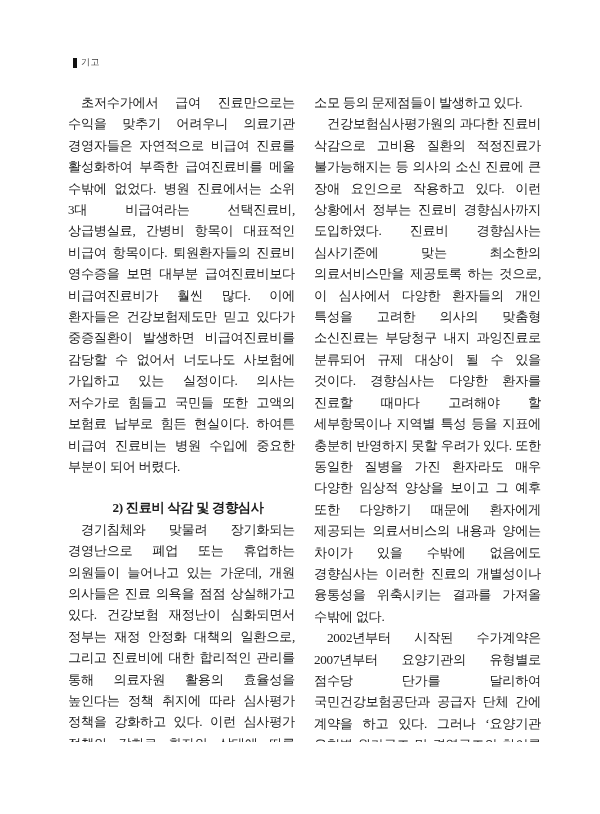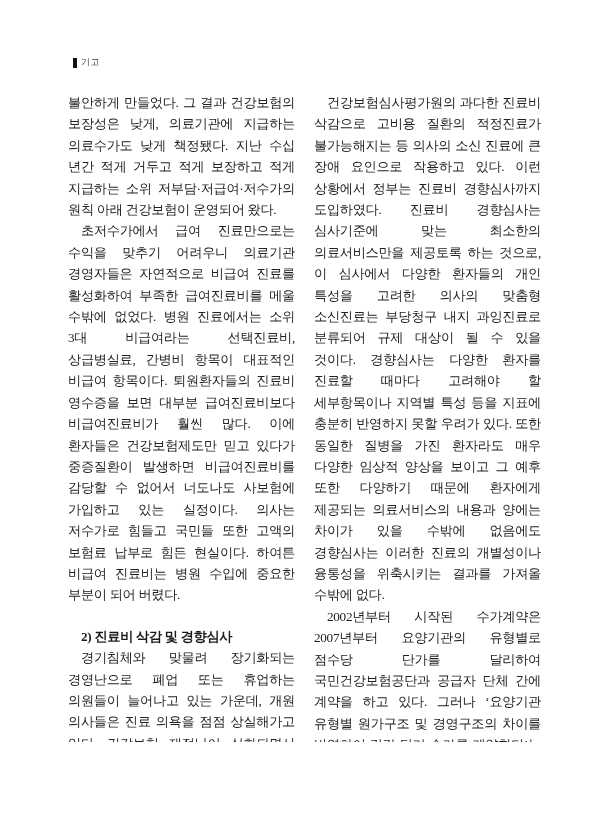--- a/index.html
+++ b/index.html
@@ -63,21 +63,21 @@
     text-indent: 13px;
   }
   .sec-heading {
     margin: 0;
     margin-top: 20px;
     font-size: 13.2px;
     line-height: 21.4px;
     font-weight: bold;
     color: #1a1a1a;
     text-indent: 13px;
-    text-align: left;
+    text-align: center;
   }
   
   .page-footer {
     position: absolute;
     left: 80px;
     top: 757px;
     display: flex;
     align-items: flex-end;
     font-family: "Liberation Sans", "DejaVu Sans", sans-serif;
   }
@@ -101,26 +101,26 @@
 
 <div class="page">
 
   <div class="page-header">
     <span class="tag-bar"></span>
     <span class="tag-label">기고</span>
   </div>
 
   <div class="article-body">
     <div class="column">
-        <p class="para">불안하게 만들었다. 그 결과 건강보험의 보장성은 낮게, 의료기관에 지급하는 의료수가도 낮게 책정됐다. 지난 수십 년간 적게 거두고 적게 보장하고 적게 지급하는 소위 저부담·저급여·저수가의 원칙 아래 건강보험이 운영되어 왔다.</p>
         <p class="para indent">초저수가에서 급여 진료만으로는 수익을 맞추기 어려우니 의료기관 경영자들은 자연적으로 비급여 진료를 활성화하여 부족한 급여진료비를 메울 수밖에 없었다. 병원 진료에서는 소위 3대 비급여라는 선택진료비, 상급병실료, 간병비 항목이 대표적인 비급여 항목이다. 퇴원환자들의 진료비 영수증을 보면 대부분 급여진료비보다 비급여진료비가 훨씬 많다. 이에 환자들은 건강보험제도만 믿고 있다가 중증질환이 발생하면 비급여진료비를 감당할 수 없어서 너도나도 사보험에 가입하고 있는 실정이다. 의사는 저수가로 힘들고 국민들 또한 고액의 보험료 납부로 힘든 현실이다. 하여튼 비급여 진료비는 병원 수입에 중요한 부분이 되어 버렸다.</p>
         <h3 class="sec-heading">2) 진료비 삭감 및 경향심사</h3>
         <p class="para indent">경기침체와 맞물려 장기화되는 경영난으로 폐업 또는 휴업하는 의원들이 늘어나고 있는 가운데, 개원 의사들은 진료 의욕을 점점 상실해가고 있다. 건강보험 재정난이 심화되면서 정부는 재정 안정화 대책의 일환으로, 그리고 진료비에 대한 합리적인 관리를 통해 의료자원 활용의 효율성을 높인다는 정책 취지에 따라 심사평가 정책을 강화하고 있다. 이런 심사평가 정책의 강화로 환자의 상태에 따른 의사의 소신 진료에도 불구하고 진료비가 부당하게 삭감되는 사례가 지속되고 있다. 결국 삭감으로 인해 의료기관의 경제적 손실은 물론이고 환자 본인부담 환급금으로 인한 병원 이미지 손상, 각종 행정력</p>
       </div>
     <div class="column">
+        <p class="para">소모 등의 문제점들이 발생하고 있다.</p>
         <p class="para indent">건강보험심사평가원의 과다한 진료비 삭감으로 고비용 질환의 적정진료가 불가능해지는 등 의사의 소신 진료에 큰 장애 요인으로 작용하고 있다. 이런 상황에서 정부는 진료비 경향심사까지 도입하였다. 진료비 경향심사는 심사기준에 맞는 최소한의 의료서비스만을 제공토록 하는 것으로, 이 심사에서 다양한 환자들의 개인 특성을 고려한 의사의 맞춤형 소신진료는 부당청구 내지 과잉진료로 분류되어 규제 대상이 될 수 있을 것이다. 경향심사는 다양한 환자를 진료할 때마다 고려해야 할 세부항목이나 지역별 특성 등을 지표에 충분히 반영하지 못할 우려가 있다. 또한 동일한 질병을 가진 환자라도 매우 다양한 임상적 양상을 보이고 그 예후 또한 다양하기 때문에 환자에게 제공되는 의료서비스의 내용과 양에는 차이가 있을 수밖에 없음에도 경향심사는 이러한 진료의 개별성이나 융통성을 위축시키는 결과를 가져올 수밖에 없다.</p>
         <p class="para indent">2002년부터 시작된 수가계약은 2007년부터 요양기관의 유형별로 점수당 단가를 달리하여 국민건강보험공단과 공급자 단체 간에 계약을 하고 있다. 그러나 ‘요양기관 유형별 원가구조 및 경영구조의 차이를 반영하여 각각 달리 수가를 계약한다’는 당초의 취지와는 달리, 국민건강보험공단은 수가 인상 한도를 정해놓고 유형별로 배분하는 방식으로 계약을 강요하고 있다. 따라서 수가계약이 체결되지 아니하였을 경우에는 의료공급자에게만 일방적으로 불리할 뿐, 국민건강보험공단은 ‘사실상’ 성실히 계약에 임하지 않아도 손해 보지 않는 상황이다. 이러한 상황에서 계약이 체결되지 않았을 경우 심</p>
       </div>
   </div>
 
   <div class="page-footer">
     <span class="footer-page-number">78</span>
     <span class="footer-sep">|</span>
     <span class="footer-journal">의료정책포럼</span>
   </div>

